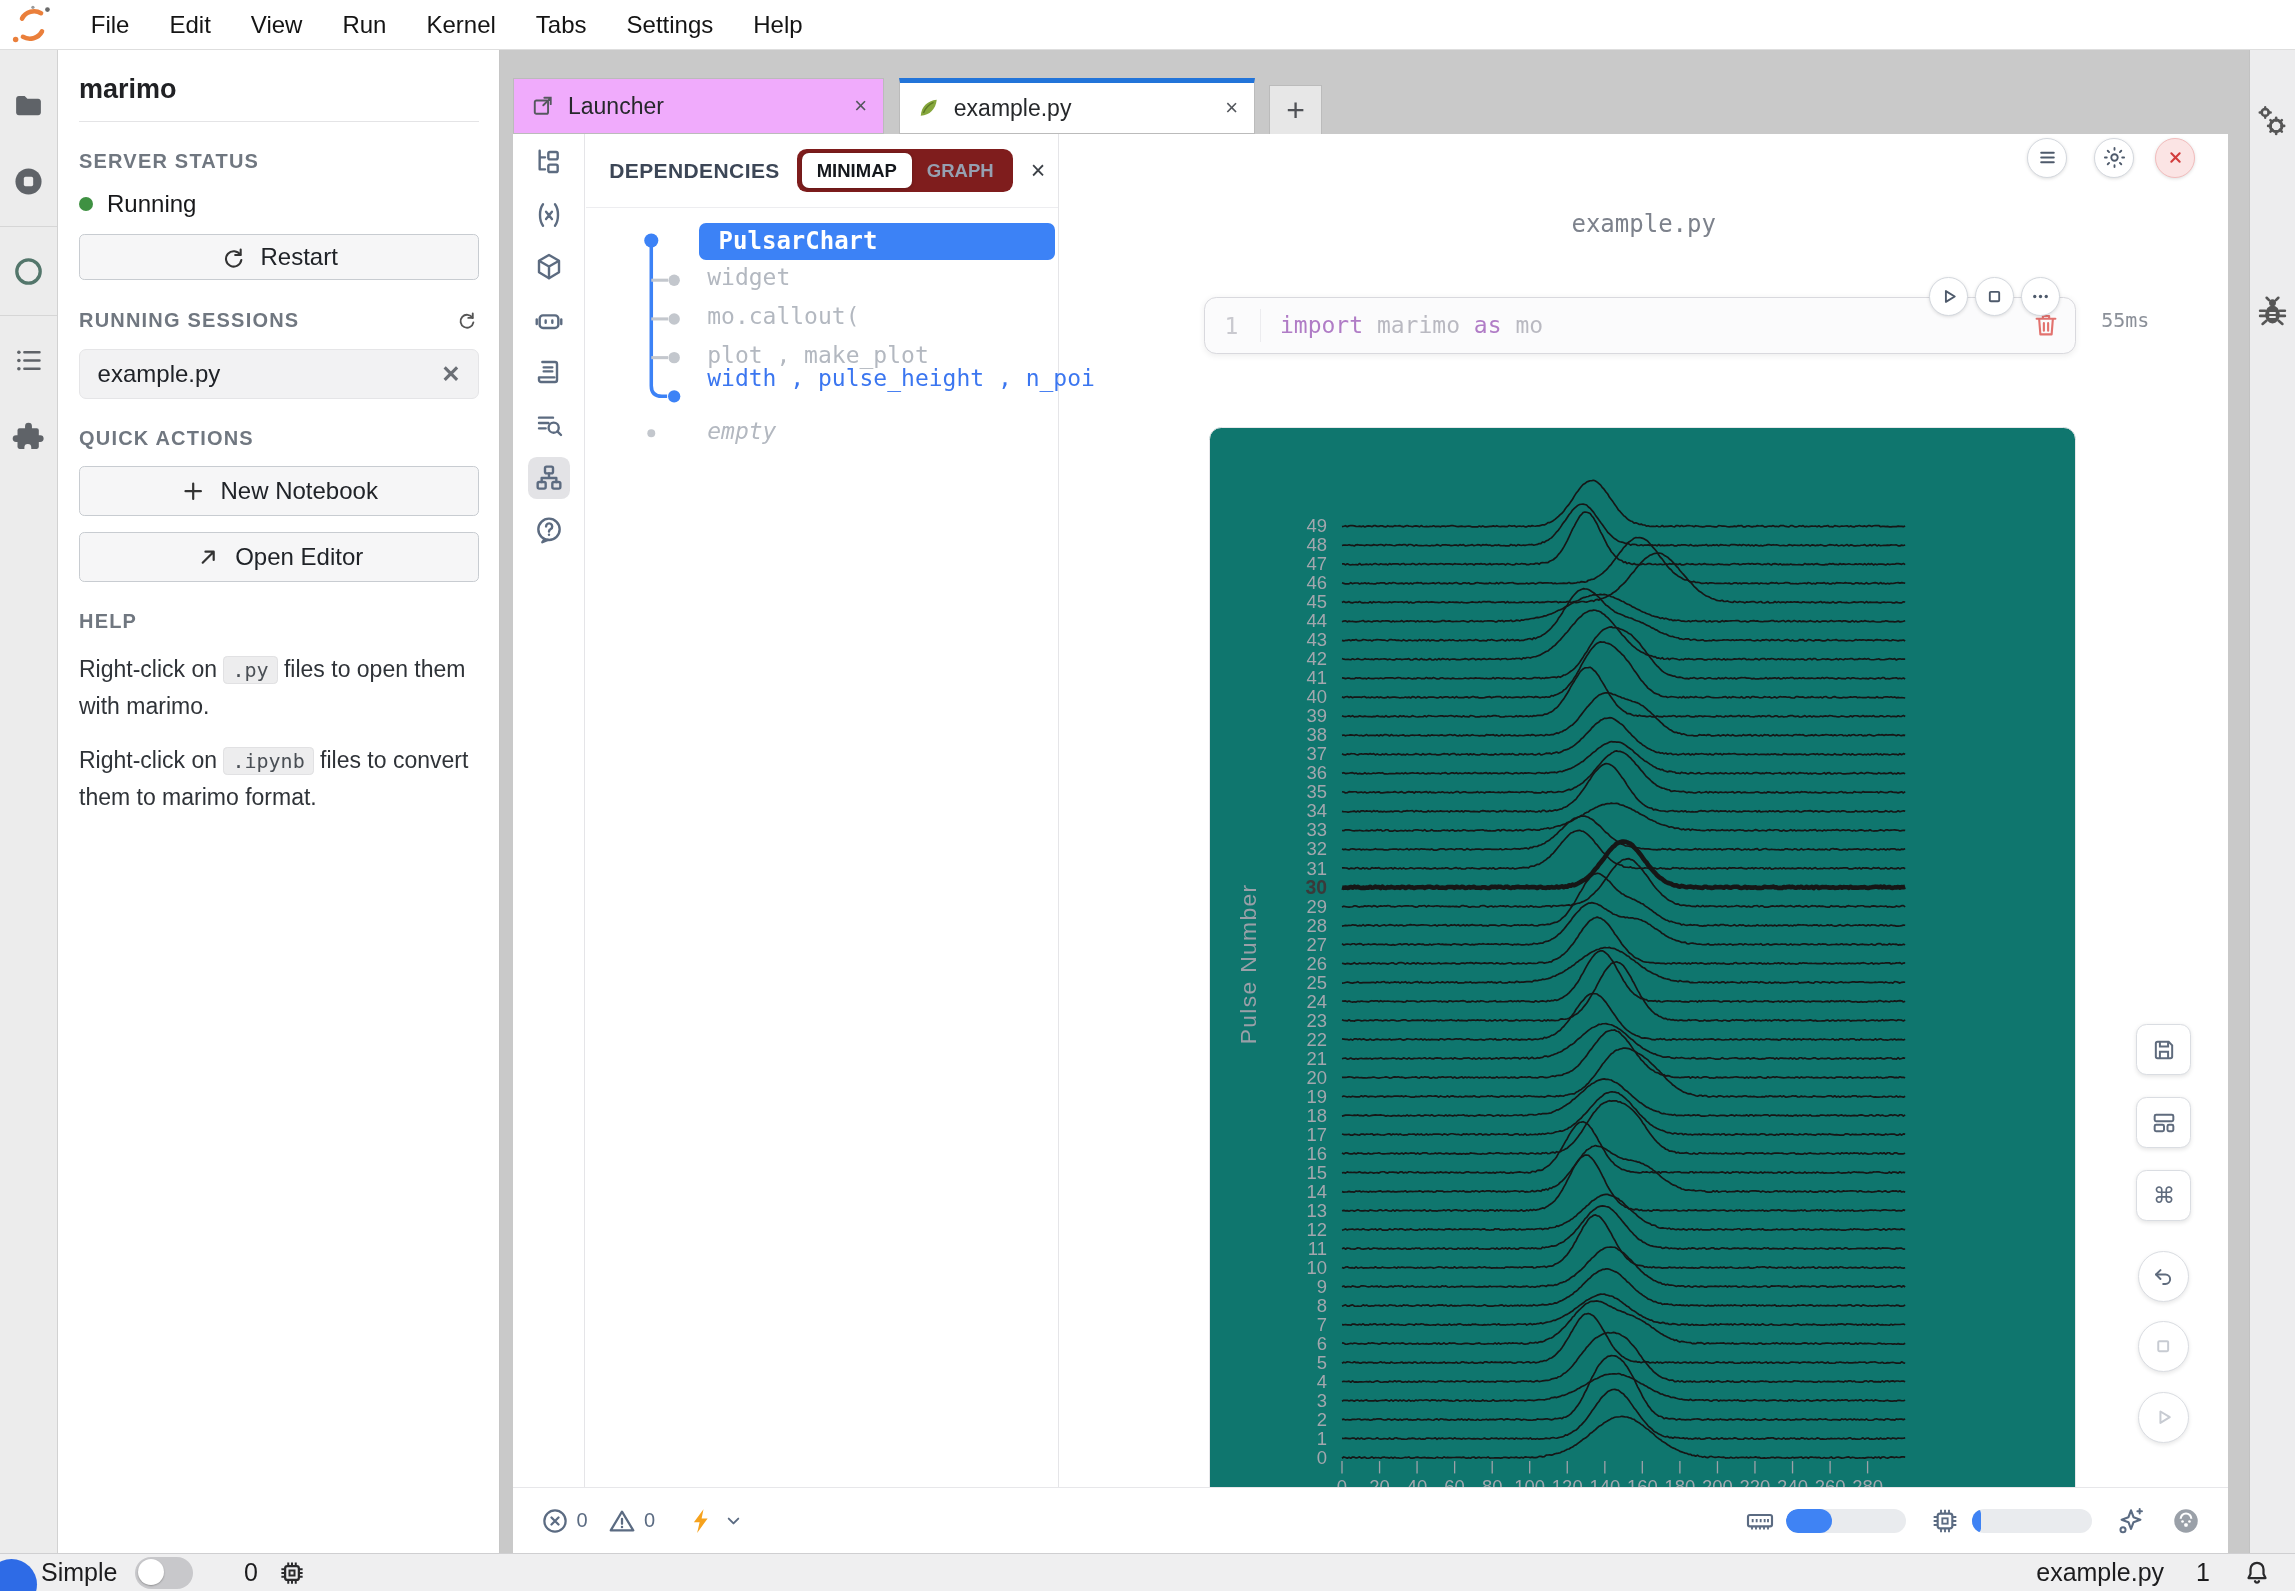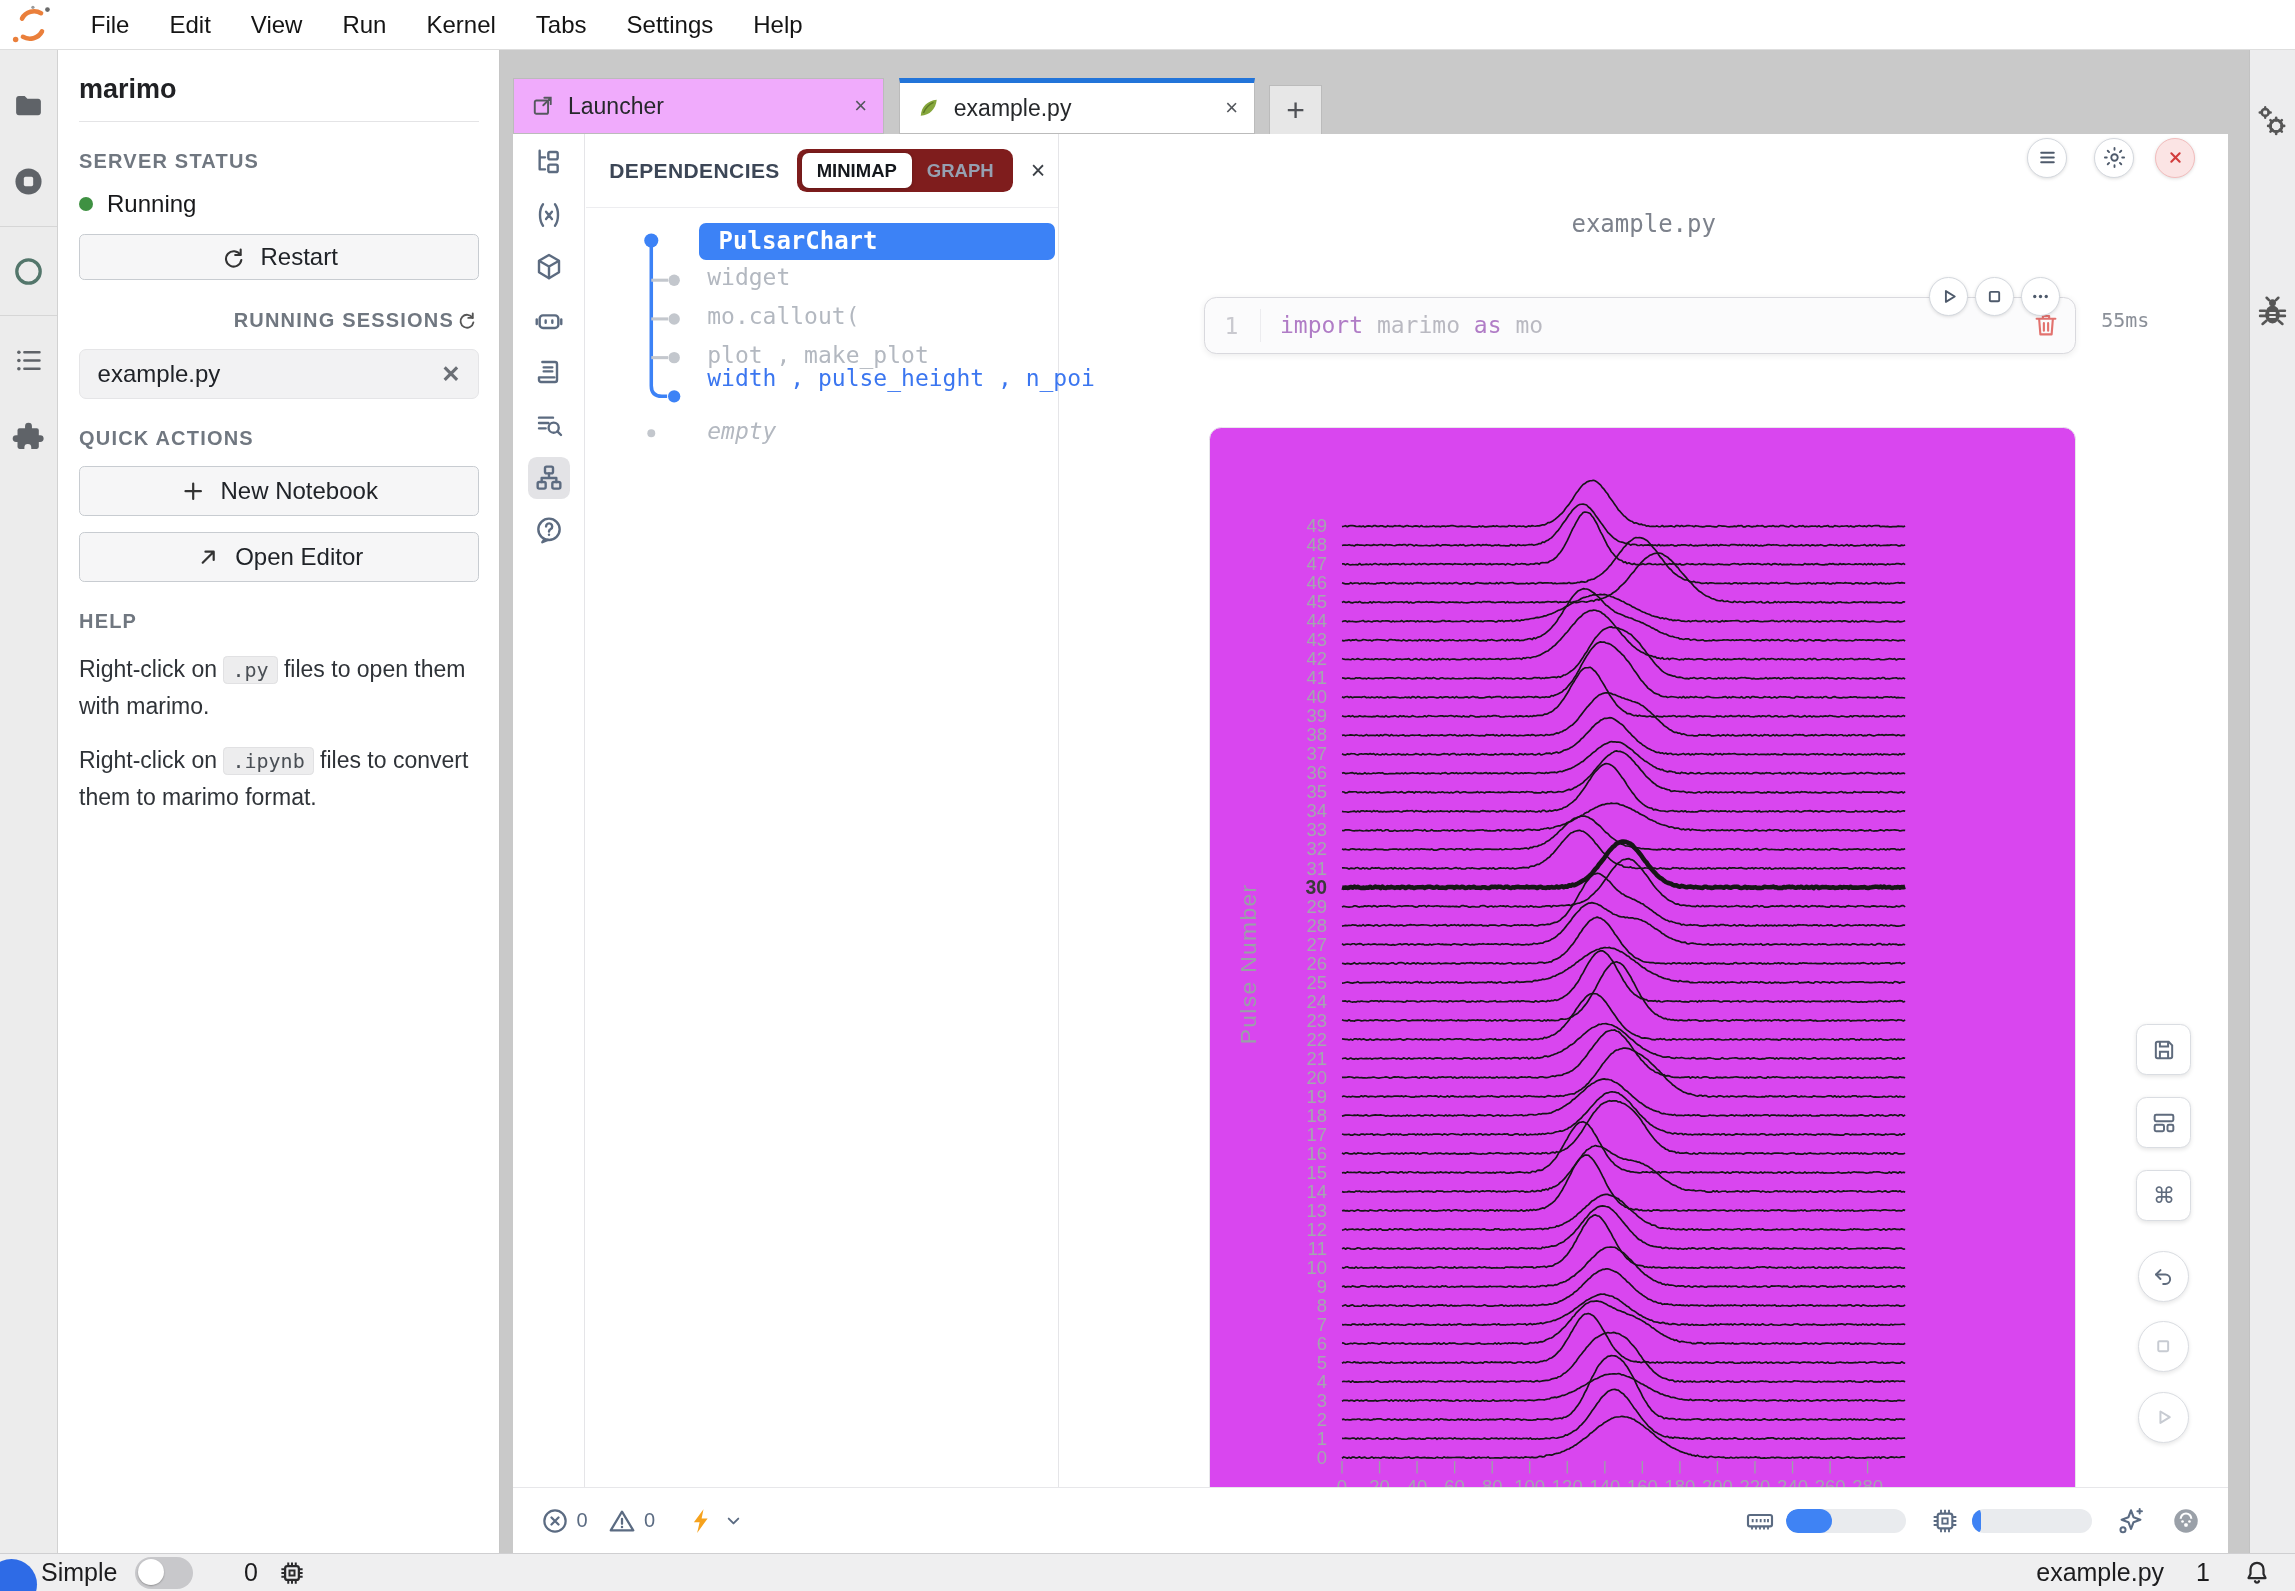--- a/index.html
+++ b/index.html
@@ -31,21 +31,21 @@
            border-right:0.9px solid #c6c6c6;box-sizing:border-box;padding:12.3px 20px 0 21px}
   .sb-title{font-size:27px;font-weight:bold;color:#202124;margin:12.3px 0 16px 0}
   .sb-hr{border:none;border-top:0.9px solid #e4e4e6;margin:0 0 5.3px 0}
   .sec-h{font-size:20px;font-weight:bold;color:#707780;letter-spacing:1.2px;margin-top:28px}
   .status-row{display:flex;align-items:center;gap:14px;margin-top:17.6px;font-size:24px;color:#17181a}
   .dot-green{width:14px;height:14px;border-radius:50%}
   .btn{height:48px;border:0.9px solid #c8ccd1;background:#f6f6f7;border-radius:5.3px;
        font-size:24px;color:#202328;display:flex;align-items:center;justify-content:center;
        gap:14px;margin-top:16px;cursor:pointer}
   .btn svg{width:26.4px;height:26.4px;color:#333}
-  .sess-head{display:flex;align-items:center;justify-content:flex-end}
+  .sess-head{display:flex;align-items:center;justify-content:space-between}
   .sess-head svg{width:25px;height:25px;color:#555}
   .session{height:48px;background:#f2f2f3;border:0.9px solid #e5e5e7;border-radius:7px;
            display:flex;align-items:center;padding:0 17.6px;font-size:24px;margin-top:16px;color:#202328}
   .session .sx{margin-left:auto;color:#6b6f75;font-size:23px;font-weight:bold;cursor:pointer}
   .help p{font-size:23px;color:#2f3338;line-height:1.6;margin:17.6px 0 0 0}
   .codechip{background:#ededee;border:0.9px solid #e1e1e3;border-radius:4.4px;padding:0.9px 8px;
             font-family:"DejaVu Sans Mono",monospace;font-size:20px;color:#4a4f55}
 
   
   .main{position:absolute;left:500px;right:46px;top:0;bottom:0;background:#c9c9c9}
@@ -106,21 +106,21 @@
             padding-left:19.4px;height:33px;line-height:33px}
   .tok-keyword{color:#b07cc6}
   .tok-plain{color:#b9b9c1}
   .trash{position:absolute;right:14px;top:12.3px;width:30px;height:30px;color:#e2726e;cursor:pointer}
   .cell-foot{height:49px;border-top:0.9px solid #ececef;background:#f6f6f8;border-radius:0 0 11.4px 11.4px;
              display:flex;align-items:center;justify-content:flex-end;gap:10.6px;padding:0 19.4px}
   .setup-label{font-size:20px;font-weight:bold;color:#43536b}
   .qicon{width:26.4px;height:26.4px;color:#43536b}
   .runtime{position:absolute;left:1042px;top:174px;font-family:"DejaVu Sans Mono",monospace;
            font-size:20px;color:#8b9099}
-  .card{position:absolute;left:150px;top:293px;width:867px;height:1100px;background:#d946ef;
+  .card{position:absolute;left:150px;top:293px;width:867px;height:1100px;background:#0f766e;
         border:0.9px solid #e7e7ea;border-radius:12.3px;box-sizing:border-box;overflow:hidden}
   .sq-btn{position:absolute;left:1077px;width:55px;height:51px;background:#fff;border:0.9px solid #dadde2;
           border-radius:10.6px;box-shadow:0 1.8px 4.4px rgba(0,0,0,.1);display:flex;align-items:center;
           justify-content:center;color:#5f6b7d;cursor:pointer;box-sizing:border-box}
   .sq-btn svg{width:28px;height:28px}
   .rnd-btn{position:absolute;left:1079px;width:51px;height:51px;border-radius:50%;background:#fff;
            border:0.9px solid #dadde2;box-shadow:0 1.8px 4.4px rgba(0,0,0,.1);display:flex;align-items:center;
            justify-content:center;color:#5f6b7d;cursor:pointer;box-sizing:border-box}
   .rnd-btn svg{width:26.4px;height:26.4px}
   .rnd-btn.dis{color:#c7cbd2}

